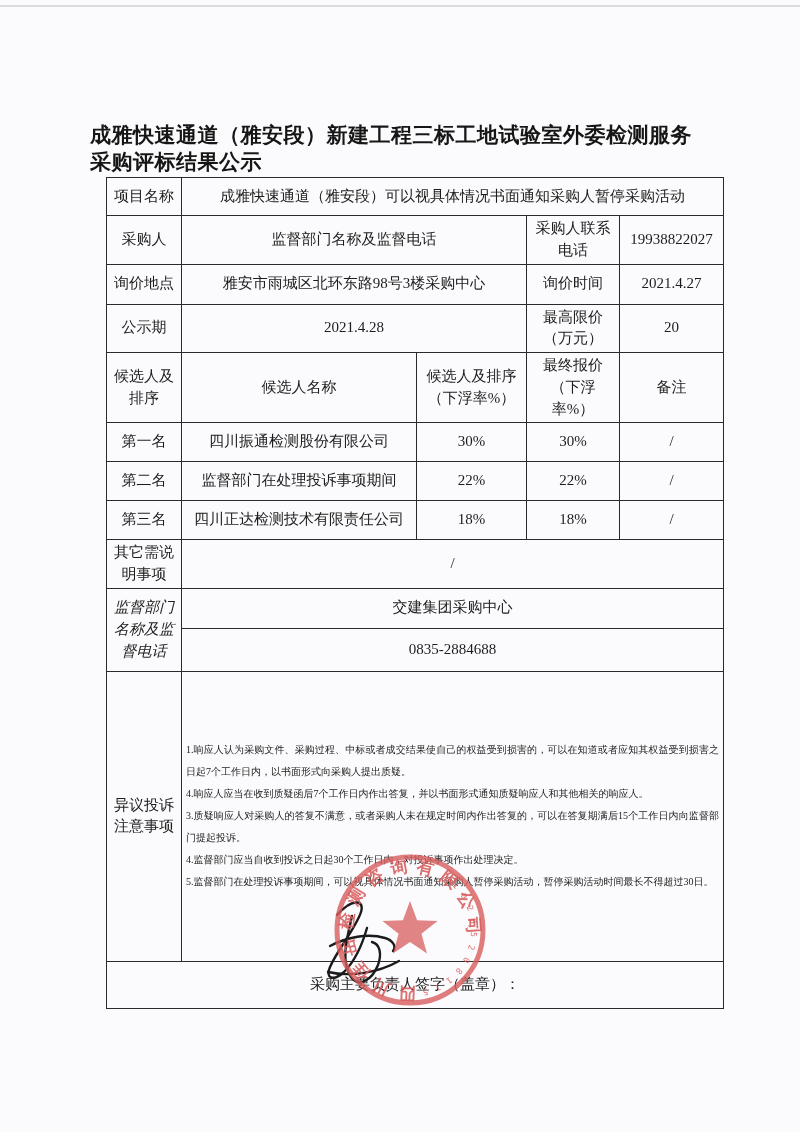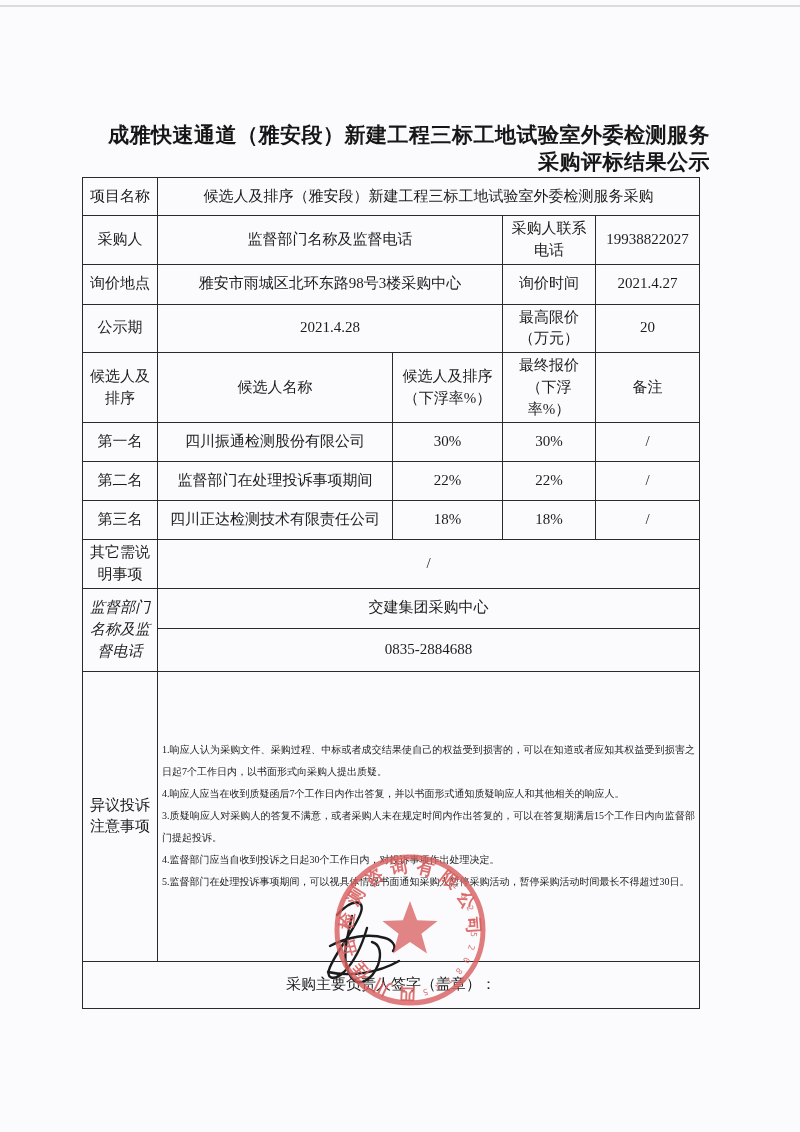--- a/index.html
+++ b/index.html
@@ -10,25 +10,25 @@
     position: relative;
     color: #1c1c1c;
     overflow: hidden;
   }
   .scan-line-top {
     position: absolute; top: 5px; left: 0; width: 100%; height: 2px;
     background: #bfbfc8; opacity: .55;
   }
   .doc-title {
     position: absolute; top: 122px; left: 90px; width: 620px;
-    font-size: 21px; font-weight: bold; text-align: right;
+    font-size: 21px; font-weight: bold; text-align: left;
     line-height: 27px; color: #161616; letter-spacing: .5px;
   }
   table.result {
-    position: absolute; left: 82px; top: 177px; width: 617px;
+    position: absolute; left: 106px; top: 177px; width: 617px;
     border-collapse: collapse; table-layout: fixed;
   }
   table.result td {
     border: 1px solid #2a2a2a;
     font-size: 15px; line-height: 1.45;
     text-align: center; vertical-align: middle;
     padding: 2px 4px;
     color: #1c1c1c;
     word-break: break-all;
   }
@@ -69,21 +69,21 @@
     <col style="width:75px">
       <col style="width:235px">
       <col style="width:110px">
     <col style="width:93px">
       <col style="width:104px">
   </colgroup>
 
   <tbody>
       <tr class="r1">
     <td class="lbl">项目名称</td>
-    <td colspan="4">候选人及排序（雅安段）新建工程三标工地试验室外委检测服务采购</td>
+    <td colspan="4">成雅快速通道（雅安段）可以视具体情况书面通知采购人暂停采购活动</td>
   </tr>
 
   <tr class="r2">
     <td class="lbl">采购人</td>
     <td colspan="2">监督部门名称及监督电话</td>
     <td>采购人联系电话</td>
     <td>19938822027</td>
   </tr>
 
   <tr class="r3">

